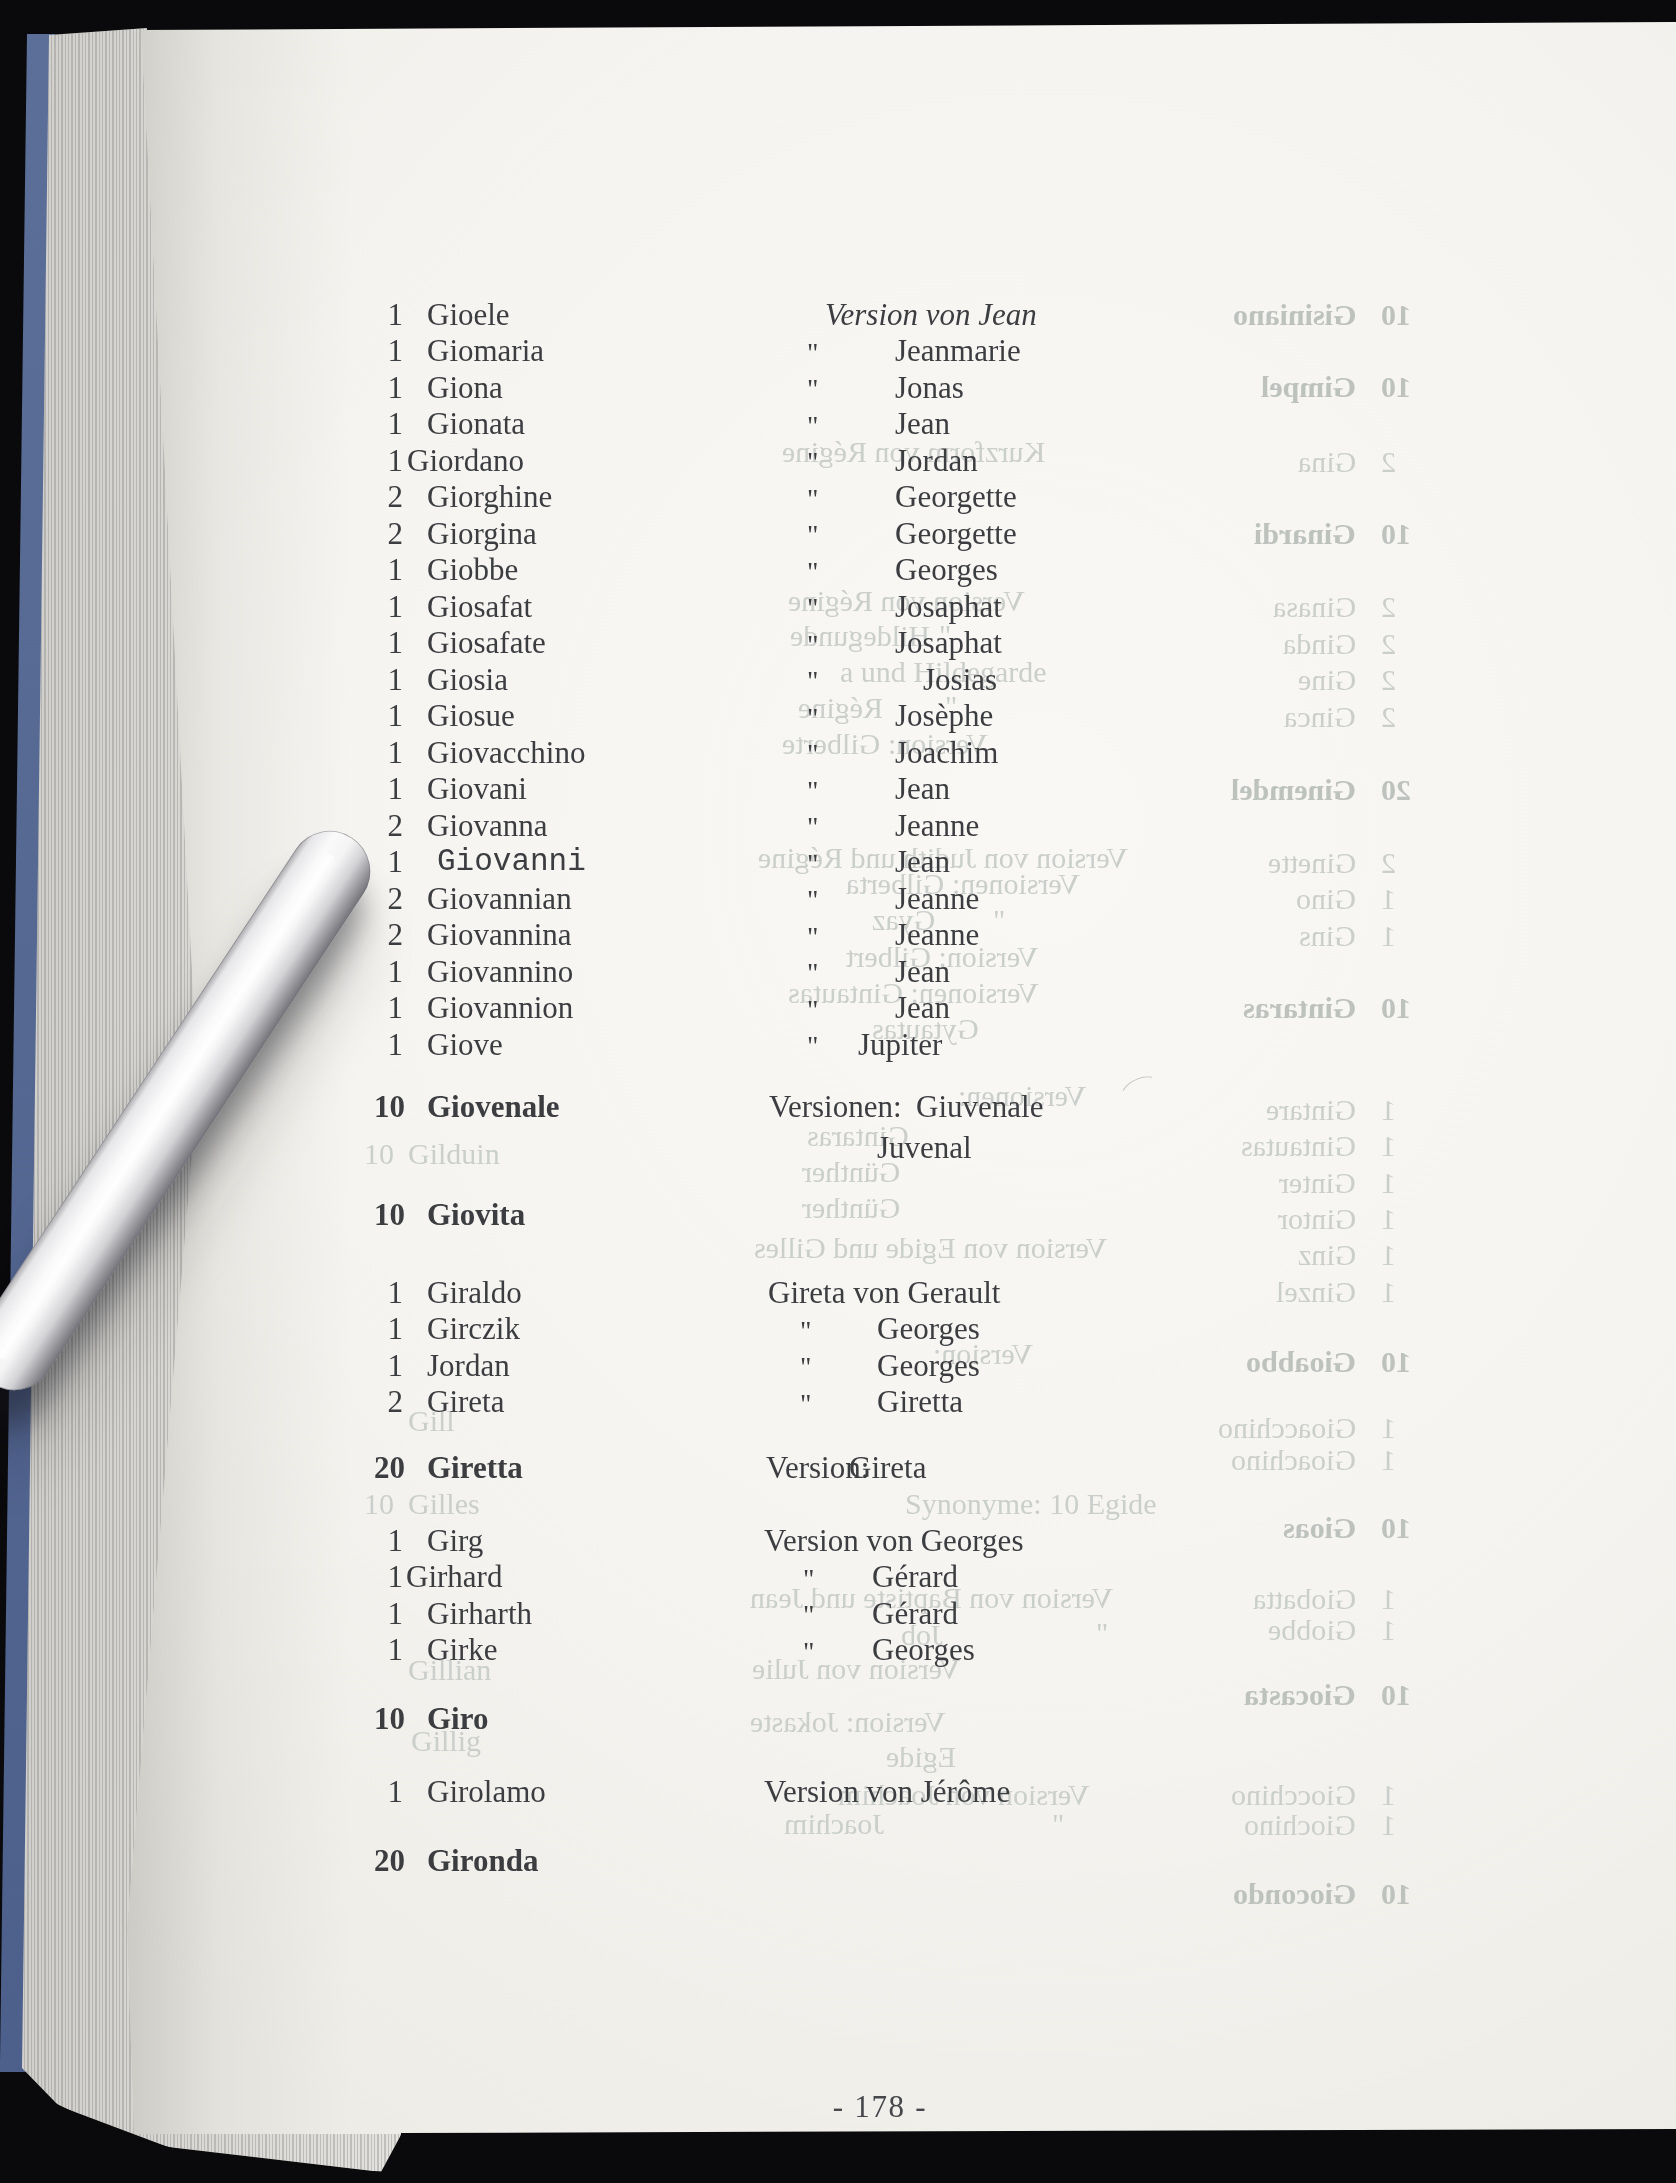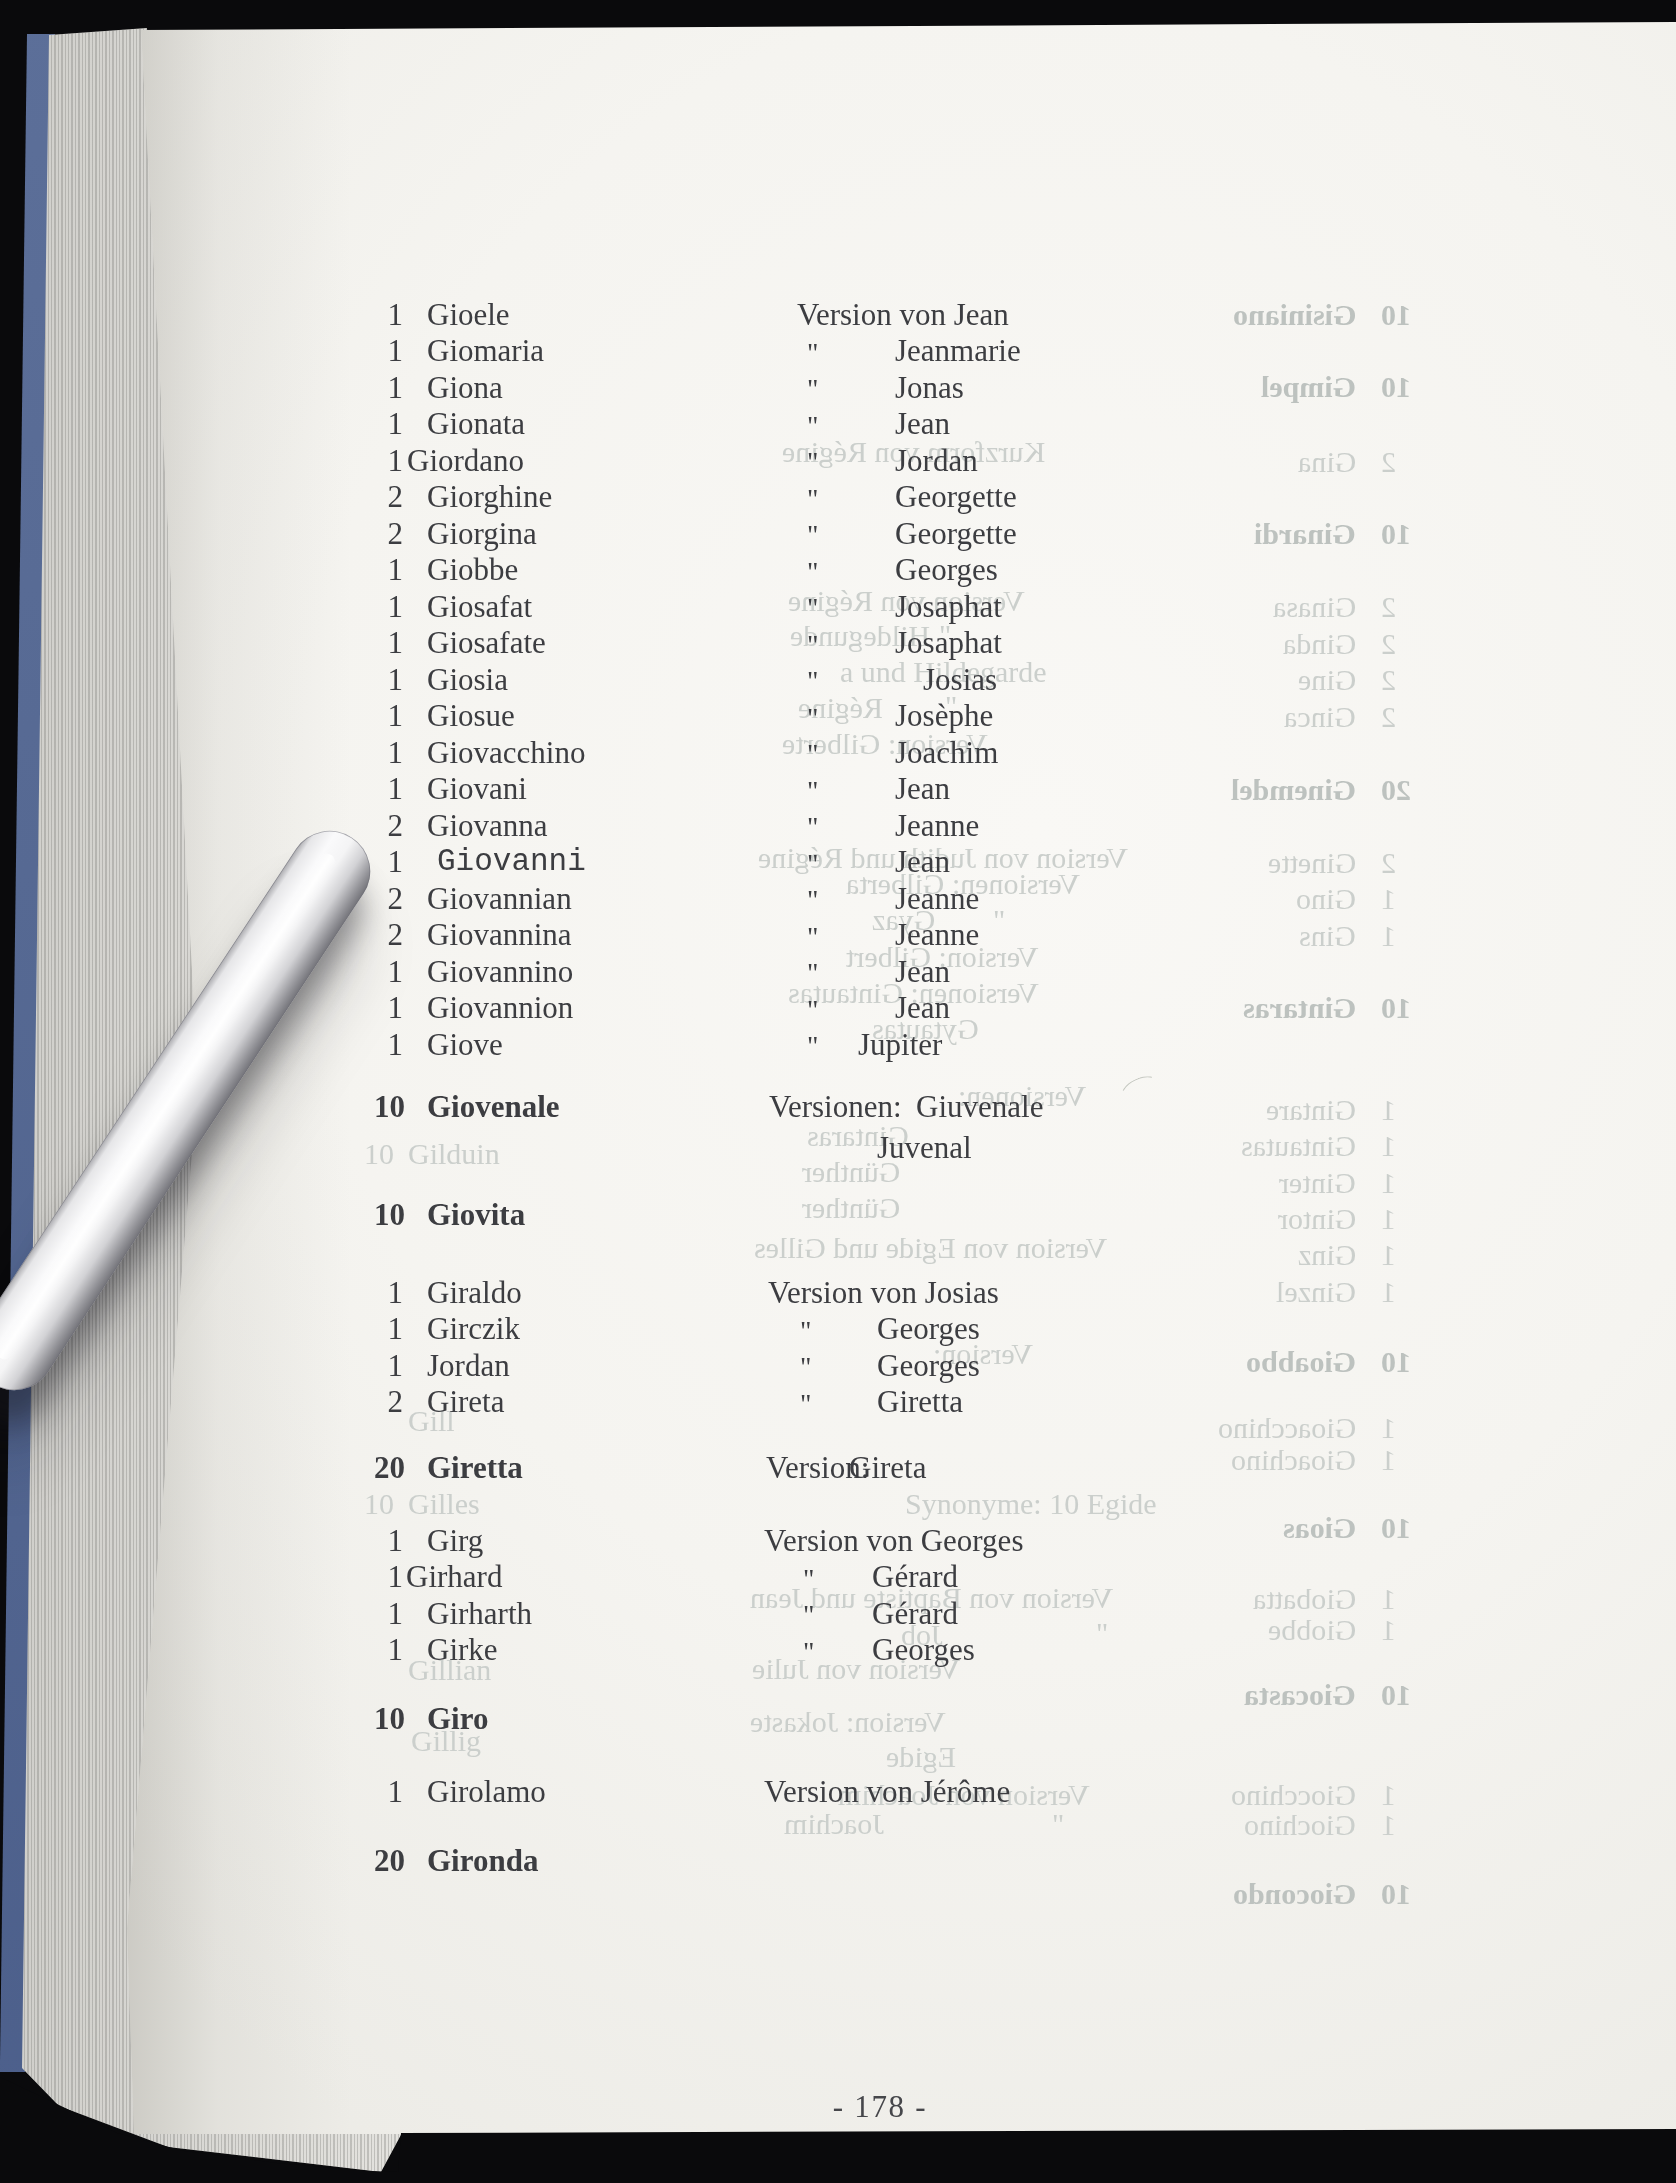--- a/index.html
+++ b/index.html
@@ -151,21 +151,21 @@
       <div class="abs bt" style="left: 411px; top: 1724px;">Gillig</div>
       <div class="abs bt" style="left: 840px; top: 655px;">a und Hildegarde</div>
       <div class="abs bt" style="left: 905px; top: 1487px;">Synonyme: 10 Egide</div>
     </div>
 
   <div id="text-layer">
     <div class="abs" id="pagenum">- 178 -</div>
     <div id="stray-mark"></div>
   <div class="abs cnt" style="left: 294px; top: 298px;">1</div>
       <div class="abs" style="left: 427px; top: 298px;">Gioele</div>
-      <div class="abs" style="left: 797px; top: 298px;">Version von Jean</div>
+      <div class="abs" style="left: 825px; top: 298px; font-style: italic;">Version von Jean</div>
       <div class="abs cnt" style="left: 294px; top: 334px;">1</div>
       <div class="abs" style="left: 427px; top: 334px;">Giomaria</div>
       <div class="abs ditto" style="left: 807px; top: 336px;">"</div>
       <div class="abs" style="left: 895px; top: 334px;">Jeanmarie</div>
       <div class="abs cnt" style="left: 294px; top: 371px;">1</div>
       <div class="abs" style="left: 427px; top: 371px;">Giona</div>
       <div class="abs ditto" style="left: 807px; top: 372px;">"</div>
       <div class="abs" style="left: 895px; top: 371px;">Jonas</div>
       <div class="abs cnt" style="left: 294px; top: 407px;">1</div>
       <div class="abs" style="left: 427px; top: 407px;">Gionata</div>
@@ -241,21 +241,21 @@
       <div class="abs" style="left: 858px; top: 1028px;">Jupiter</div>
       <div class="abs cnt bold" style="left: 296px; top: 1090px;">10</div>
       <div class="abs bold" style="left: 427px; top: 1090px;">Giovenale</div>
       <div class="abs" style="left: 769px; top: 1090px;">Versionen:</div>
       <div class="abs" style="left: 916px; top: 1090px;">Giuvenale</div>
       <div class="abs" style="left: 877px; top: 1131px;">Juvenal</div>
       <div class="abs cnt bold" style="left: 296px; top: 1198px;">10</div>
       <div class="abs bold" style="left: 427px; top: 1198px;">Giovita</div>
       <div class="abs cnt" style="left: 294px; top: 1276px;">1</div>
       <div class="abs" style="left: 427px; top: 1276px;">Giraldo</div>
-      <div class="abs" style="left: 768px; top: 1276px;">Version von Josias</div>
+      <div class="abs" style="left: 768px; top: 1276px;">Gireta von Gerault</div>
       <div class="abs cnt" style="left: 294px; top: 1312px;">1</div>
       <div class="abs" style="left: 427px; top: 1312px;">Girczik</div>
       <div class="abs ditto" style="left: 800px; top: 1314px;">"</div>
       <div class="abs" style="left: 877px; top: 1312px;">Georges</div>
       <div class="abs cnt" style="left: 294px; top: 1349px;">1</div>
       <div class="abs" style="left: 427px; top: 1349px;">Jordan</div>
       <div class="abs ditto" style="left: 800px; top: 1350px;">"</div>
       <div class="abs" style="left: 877px; top: 1349px;">Georges</div>
       <div class="abs cnt" style="left: 294px; top: 1385px;">2</div>
       <div class="abs" style="left: 427px; top: 1385px;">Gireta</div>

